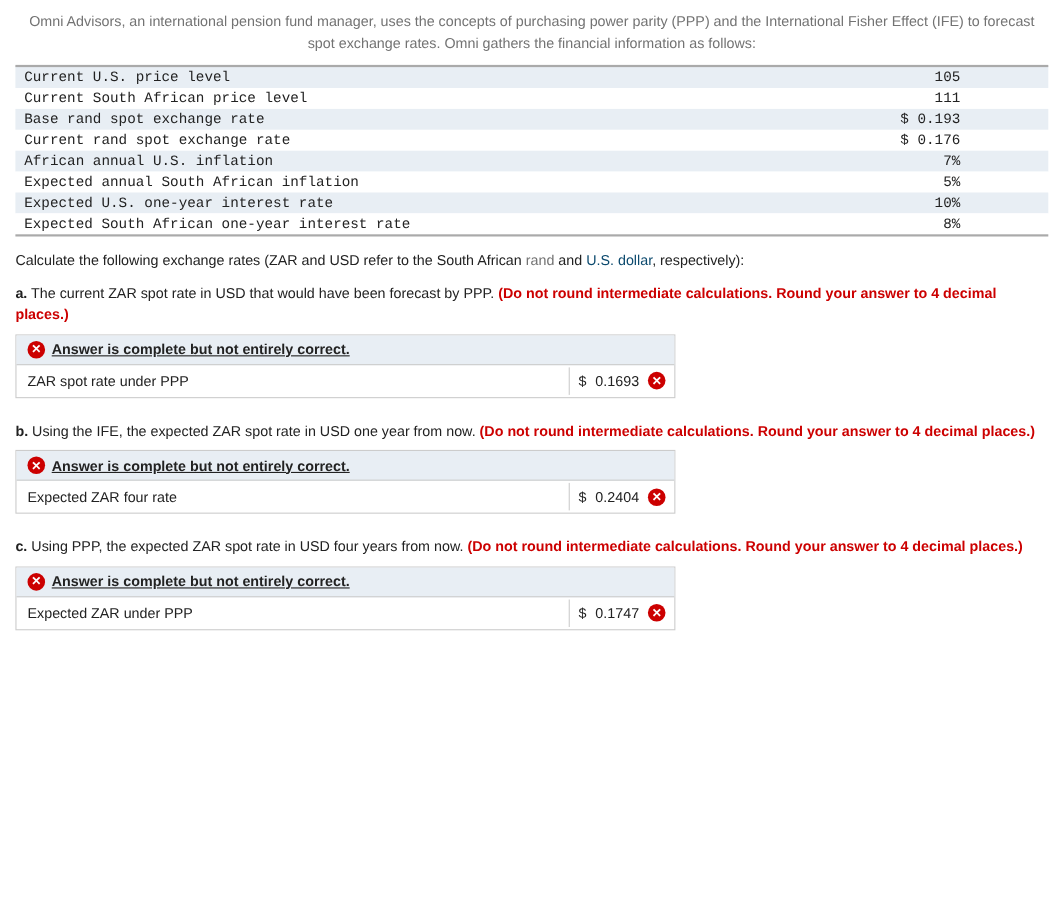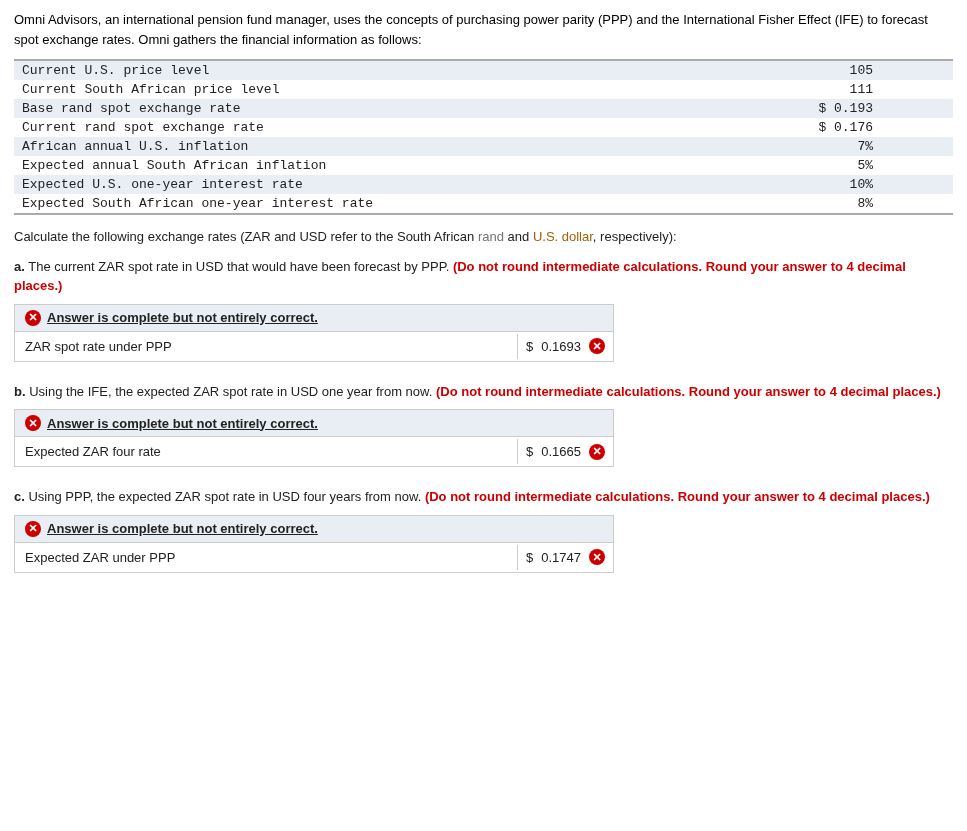--- a/index.html
+++ b/index.html
@@ -8,21 +8,22 @@
       font-size: 13px;
       color: #222;
       background: #fff;
       padding: 10px 14px;
       width: 967px;
     }
     .intro-text {
       font-size: 13px;
       line-height: 1.5;
       margin-bottom: 10px;
-      color: #000000;
+      color: #737373;
+      text-align: center;
     }
     .data-table {
       width: 100%;
       border-collapse: collapse;
       margin-bottom: 12px;
       font-family: 'Courier New', monospace;
       font-size: 13px;
     }
     .data-table td {
       padding: 2px 8px;
@@ -168,21 +169,21 @@
         <td>10%</td>
       </tr>
       <tr>
         <td>Expected South African one-year interest rate</td>
         <td>8%</td>
       </tr>
     </tbody>
 </table>
 
 <p class="section-desc">
-  Calculate the following exchange rates (ZAR and USD refer to the South African <span style="color:#737373;">rand</span> and <span style="color:#a16207;">U.S. dollar</span>, respectively):
+  Calculate the following exchange rates (ZAR and USD refer to the South African <span style="color:#737373;">rand</span> and <span style="color:#0c4a6e;">U.S. dollar</span>, respectively):
 </p>
 
 <div id="parts-container">
     <div class="part-section">
       <p class="part-question">
         <span class="part-label">a.</span>
         The current ZAR spot rate in USD that would have been forecast by PPP. <span class="bold-red">(Do not round intermediate calculations. Round your answer to 4 decimal places.)</span>
       </p>
       <div class="answer-block">
         <div class="answer-header">
@@ -206,21 +207,21 @@
       </p>
       <div class="answer-block">
         <div class="answer-header">
           <span class="wrong-icon">✕</span>
           <span class="answer-header-text">Answer is complete but not entirely correct.</span>
         </div>
         <div class="answer-row">
           <span class="answer-label">Expected ZAR four rate</span>
           <div class="answer-input-group">
             <span class="answer-currency">$</span>
-            <span class="answer-value">0.1665</span>
+            <span class="answer-value">0.2404</span>
             <span class="wrong-inline-icon">✕</span>
           </div>
         </div>
       </div>
     </div>
     <div class="part-section">
       <p class="part-question">
         <span class="part-label">c.</span>
         Using PPP, the expected ZAR spot rate in USD four years from now. <span class="bold-red">(Do not round intermediate calculations. Round your answer to 4 decimal places.)</span>
       </p>

